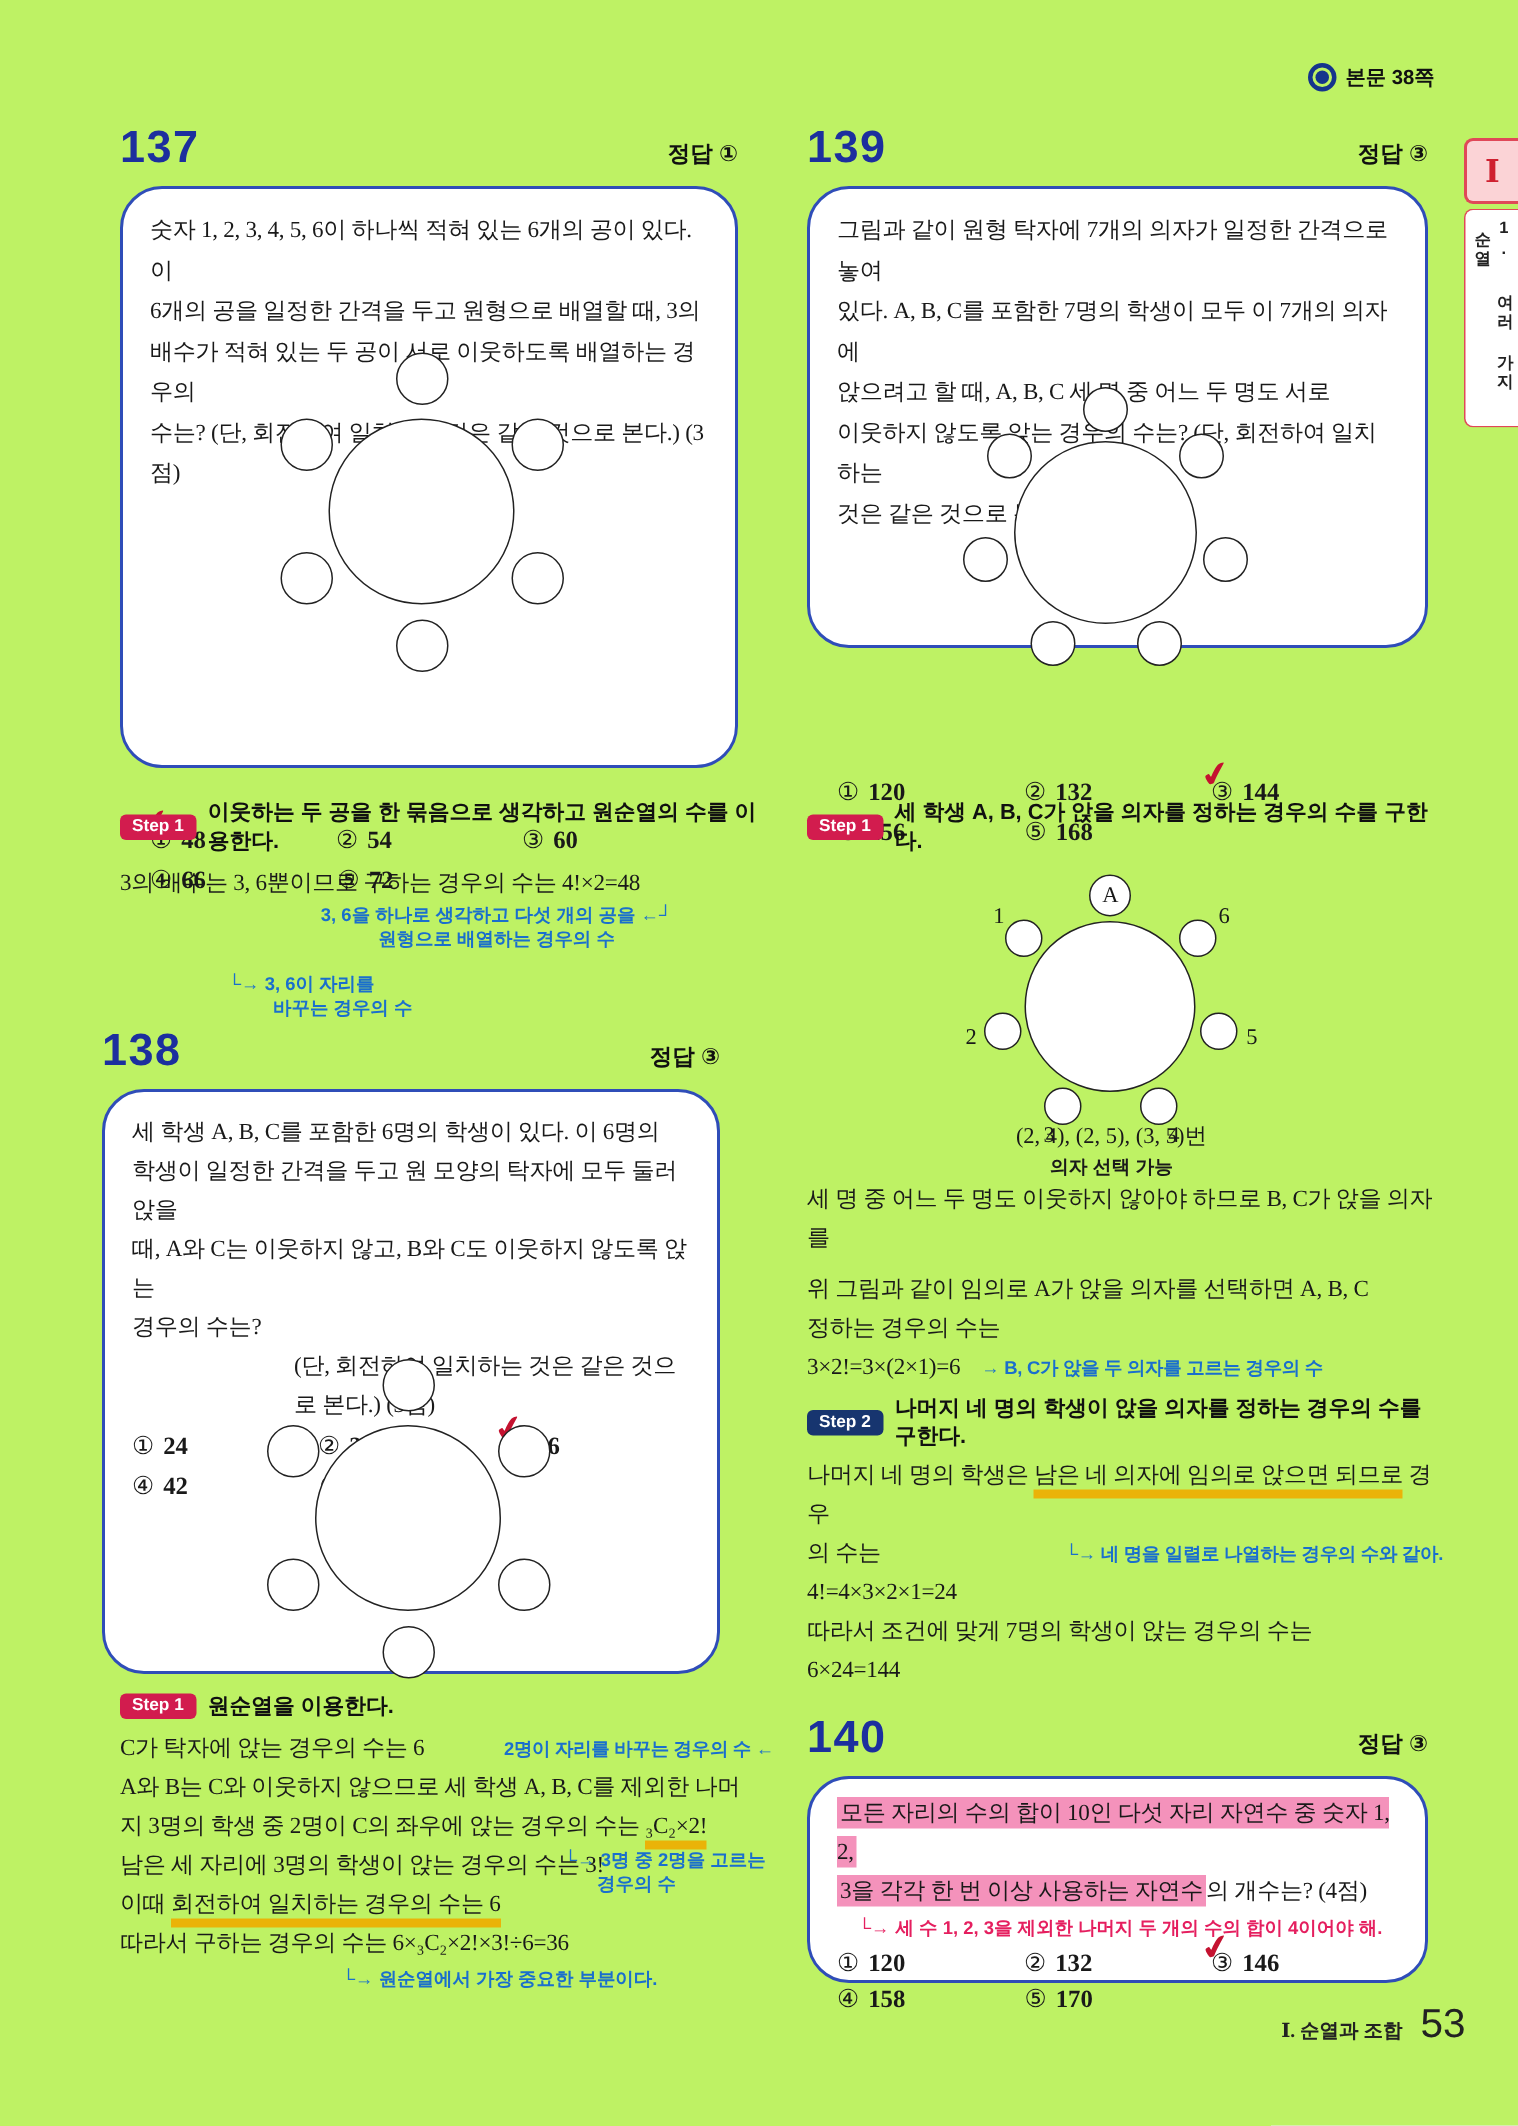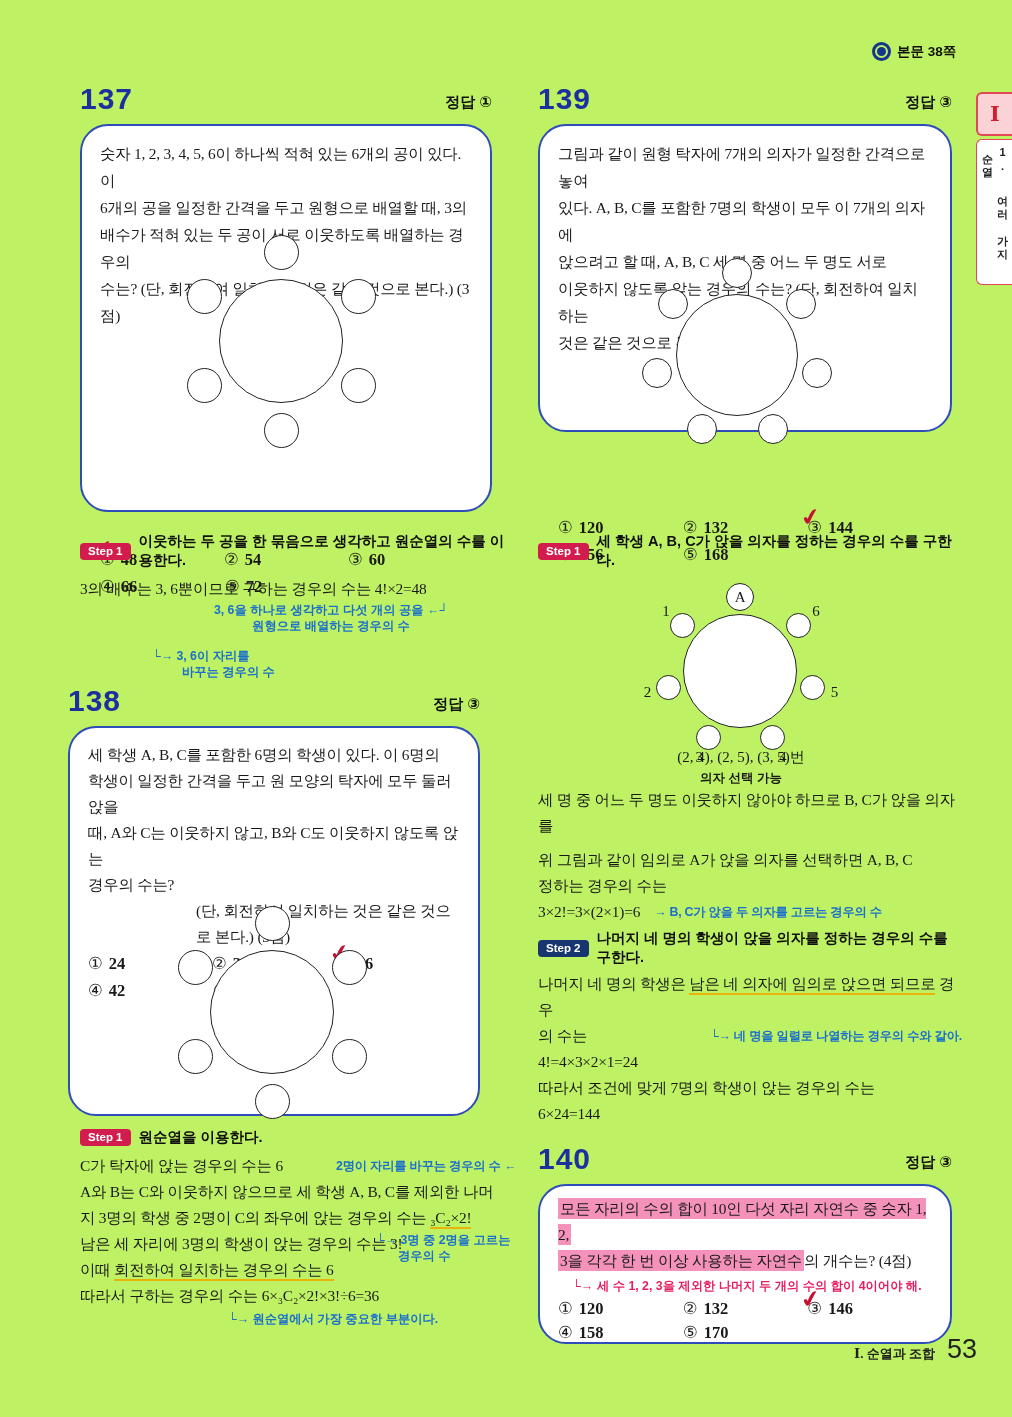--- a/index.html
+++ b/index.html
@@ -45,21 +45,21 @@
   .chip1{background:#d21c4e;}
   .chip2{background:#17356f;}
   .step-title{font-family:"Liberation Sans","DejaVu Sans",sans-serif;font-weight:700;
               font-size:14.5px;color:#101010;}
   .s-line{font-size:15.4px;line-height:26px;letter-spacing:-0.2px;}
   .bnote{font-family:"Liberation Sans","DejaVu Sans",sans-serif;font-weight:700;
          font-size:12.3px;line-height:16px;color:#1a6fcd;}
   .rnote{font-family:"Liberation Sans","DejaVu Sans",sans-serif;font-weight:700;
          font-size:12.3px;line-height:16px;color:#e51f5f;}
   .conn{font-weight:700;}
-  .u-blue{border-bottom:2px solid #eab308;padding-bottom:1px;}
+  .u-blue{border-bottom:6px solid #eab308;padding-bottom:1px;}
   .hl{background:#f492bb;padding:2px 2px;}
 
   
   #refmark{position:absolute;left:872px;top:42px;display:flex;align-items:center;gap:6px;}
   .refdot{width:13px;height:13px;border:3px solid #15348c;border-radius:50%;position:relative;display:inline-block;}
   .refdot::after{content:"";position:absolute;inset:2px;background:#15348c;border-radius:50%;}
   #refmark .txt{font-family:"Liberation Sans","DejaVu Sans",sans-serif;font-weight:700;font-size:13.5px;color:#111;}
 
   
   #sidetab{position:absolute;left:976px;top:92px;width:36px;}
@@ -283,21 +283,21 @@
     <div class="s-line">4!=4×3×2×1=24</div>
     <div class="s-line">따라서 조건에 맞게 7명의 학생이 앉는 경우의 수는</div>
     <div class="s-line">6×24=144</div>
   </div>
 
   <div class="prob" style="left:538px;top:1144px;width:414px;">
     <div class="prob-head">
       <span class="pnum">140</span>
       <span class="alabel">정답 ③</span>
     </div>
-    <div class="qbox" style="height:160px;padding-top:10px;">
+    <div class="qbox" style="height:138px;padding-top:10px;">
       <div class="qline26"><span class="hl">모든 자리의 수의 합이 10인 다섯 자리 자연수 중 숫자 1, 2,</span></div>
       <div class="qline26"><span class="hl">3을 각각 한 번 이상 사용하는 자연수</span><span>의 개수는? (4점)</span></div>
       <div style="margin:2px 0 3px 14px;">
         <span class="rnote conn">└→</span> <span class="rnote">세 수 1, 2, 3을 제외한 나머지 두 개의 수의 합이 4이어야 해.</span>
       </div>
       <div class="ans-row24">
         <span class="opt"><span class="m">①</span><span class="v">120</span></span>
         <span class="opt"><span class="m">②</span><span class="v">132</span></span>
         <span class="opt"><span class="check">✔</span><span class="m">③</span><span class="v">146</span></span>
       </div>

